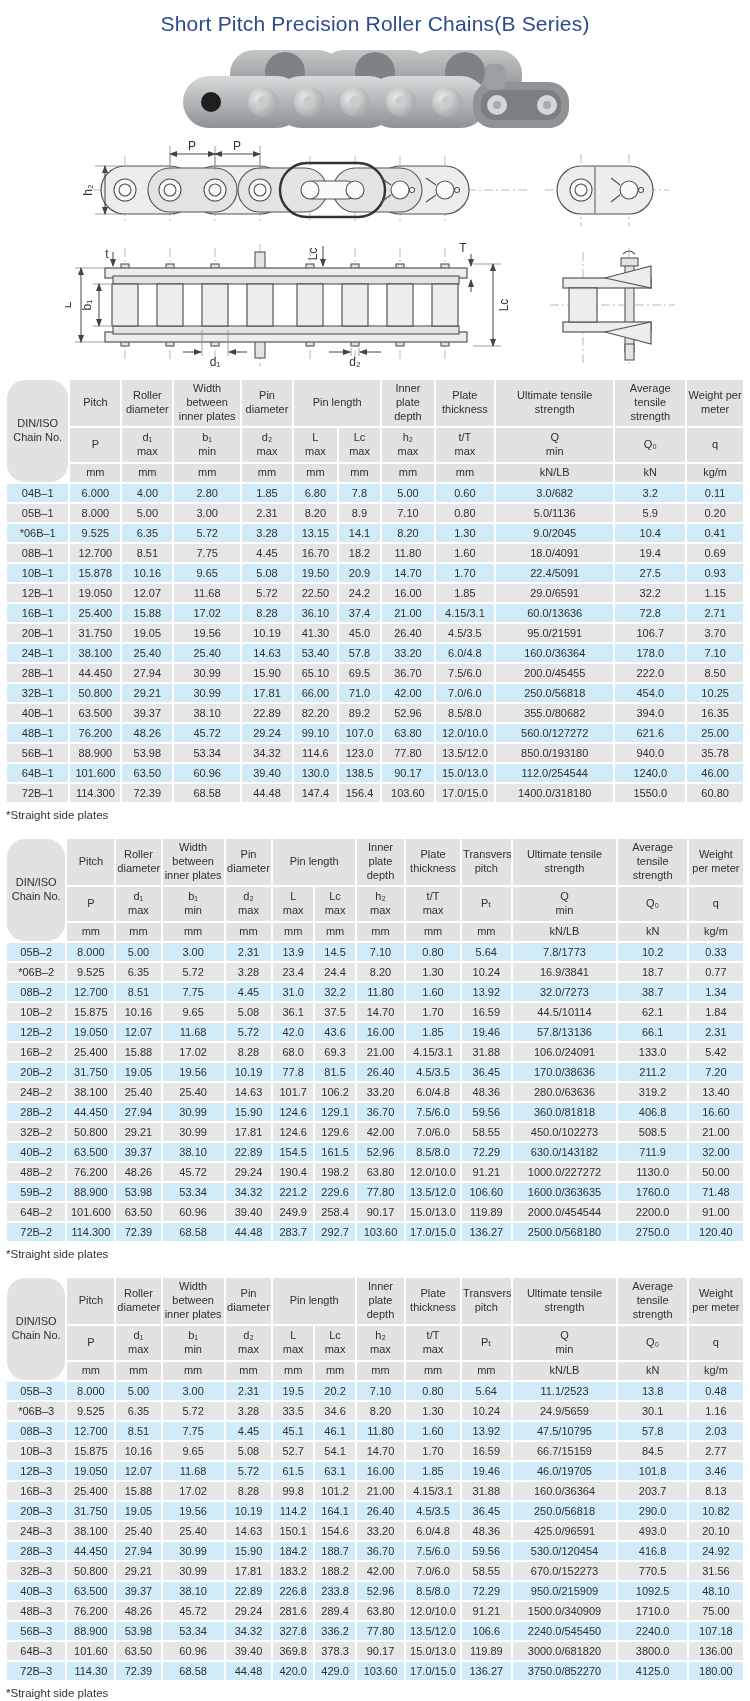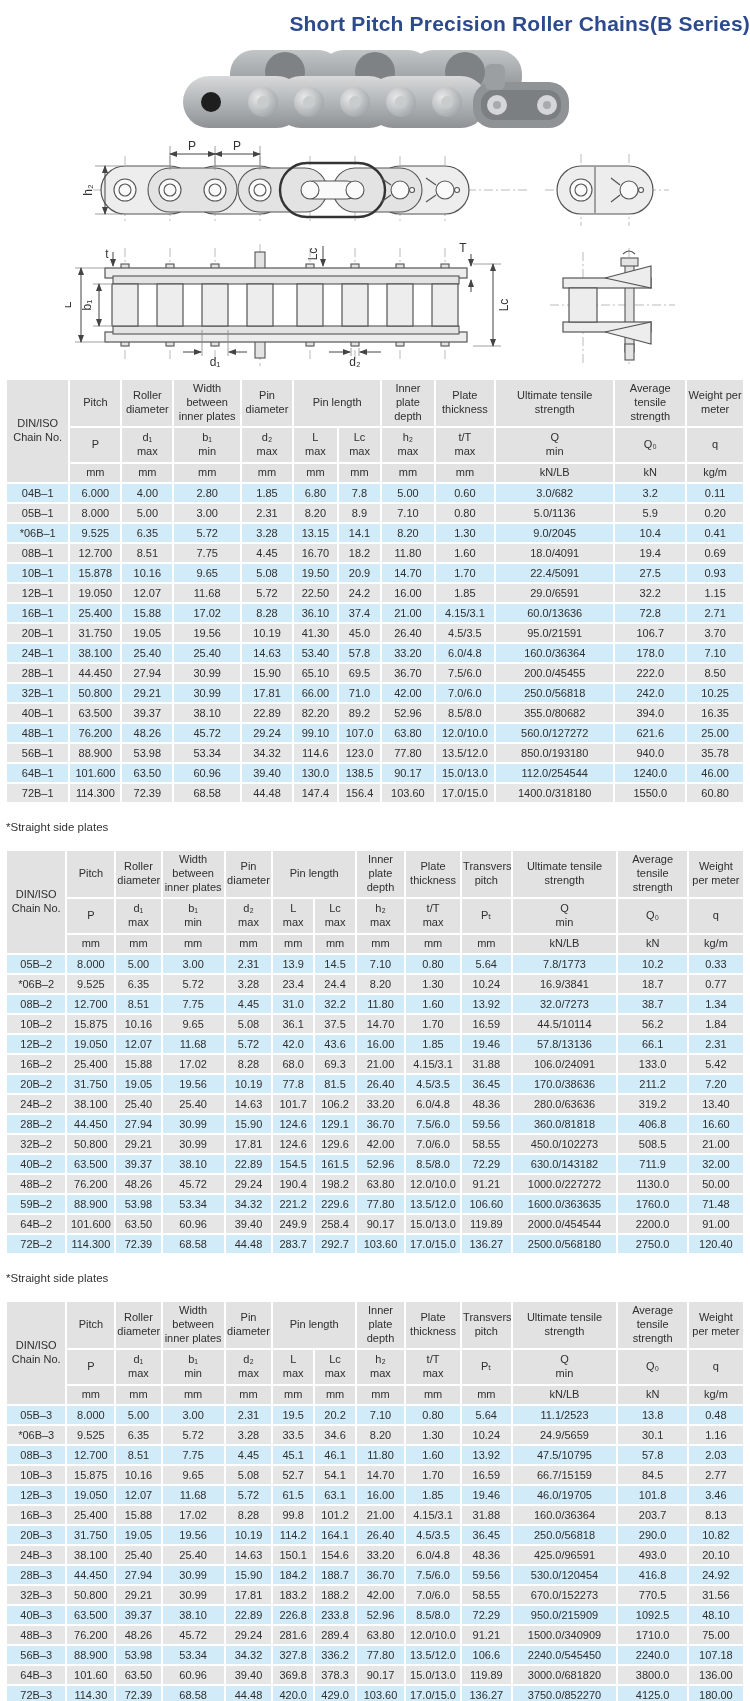--- a/index.html
+++ b/index.html
@@ -1,31 +1,31 @@
 <!DOCTYPE html>
 <html><head>
 <meta charset="utf-8">
 <style>
   html,body{margin:0;padding:0;background:#fff;}
   body{width:750px;font-family:"Liberation Sans","DejaVu Sans",sans-serif;color:#333;}
   .page{width:750px;}
-  h1.title{margin:12px 0 6px 0;text-align:right;font-size:21px;font-weight:bold;color:#2c4a8c;letter-spacing:.2px;}
+  h1.title{margin:12px 0 6px 0;text-align:center;font-size:21px;font-weight:normal;color:#2c4a8c;letter-spacing:.2px;}
   .photo-wrap{text-align:center;margin:2px 0 0 0;}
   .drawing-wrap{text-align:center;margin:2px 0 4px 0;}
   table.spec{width:740px;margin:0 auto;border-collapse:separate;border-spacing:2px;table-layout:fixed;background:#fff;}
   table.spec th, table.spec td{text-align:center;vertical-align:middle;overflow:hidden;}
   table.spec th{background:#e2e2e2;font-weight:normal;font-size:11px;line-height:1.25;padding:1px;color:#2f2f2f;}
-  table.spec th.corner{font-size:11px;}
+  table.spec th.corner{font-size:11px;border-radius:18px;}
   table.spec th.group{height:44px;}
   table.spec th.sym{height:32px;white-space:pre-line;}
   table.spec th.unit{height:16px;}
   table.spec td{font-size:11px;padding:3px 1px;color:#2f2f2f;}
   table.spec tbody tr:nth-child(odd) td{background:#d2ebf8;}
   table.spec tbody tr:nth-child(even) td{background:#e6e6e6;}
-  p.footnote{margin:17px 0 16px 6px;font-size:11.5px;color:#333;}
+  p.footnote{margin:5px 0 16px 6px;font-size:11.5px;color:#333;}
   svg text{font-family:"Liberation Sans","DejaVu Sans",sans-serif;font-size:12px;fill:#333;}
   .dimline{stroke:#444;stroke-width:1;}
   .extline{stroke:#888;stroke-width:.8;}
   .cl{stroke:#b3b3b3;stroke-width:.9;stroke-dasharray:9 3 2 3;fill:none;}
   .plate{fill:#ededed;stroke:#555;stroke-width:1.2;}
   .plate2{fill:#e3e3e3;stroke:#555;stroke-width:1.1;}
   .hole{fill:#fafafa;stroke:#555;stroke-width:1.1;}
   .boldlink{fill:none;stroke:#333;stroke-width:2.4;}
 </style>
 </head>
@@ -457,21 +457,21 @@
             <td class="chain">32B–1</td>
             <td>50.800</td>
             <td>29.21</td>
             <td>30.99</td>
             <td>17.81</td>
             <td>66.00</td>
             <td>71.0</td>
             <td>42.00</td>
             <td>7.0/6.0</td>
             <td>250.0/56818</td>
-            <td>242.0</td>
+            <td>454.0</td>
             <td>10.25</td>
           </tr>
           <tr>
             <td class="chain">40B–1</td>
             <td>63.500</td>
             <td>39.37</td>
             <td>38.10</td>
             <td>22.89</td>
             <td>82.20</td>
             <td>89.2</td>
@@ -662,21 +662,21 @@
             <td>15.875</td>
             <td>10.16</td>
             <td>9.65</td>
             <td>5.08</td>
             <td>36.1</td>
             <td>37.5</td>
             <td>14.70</td>
             <td>1.70</td>
             <td>16.59</td>
             <td>44.5/10114</td>
-            <td>56.2</td>
+            <td>62.1</td>
             <td>1.84</td>
           </tr>
           <tr>
             <td class="chain">12B–2</td>
             <td>19.050</td>
             <td>12.07</td>
             <td>11.68</td>
             <td>5.72</td>
             <td>42.0</td>
             <td>43.6</td>

